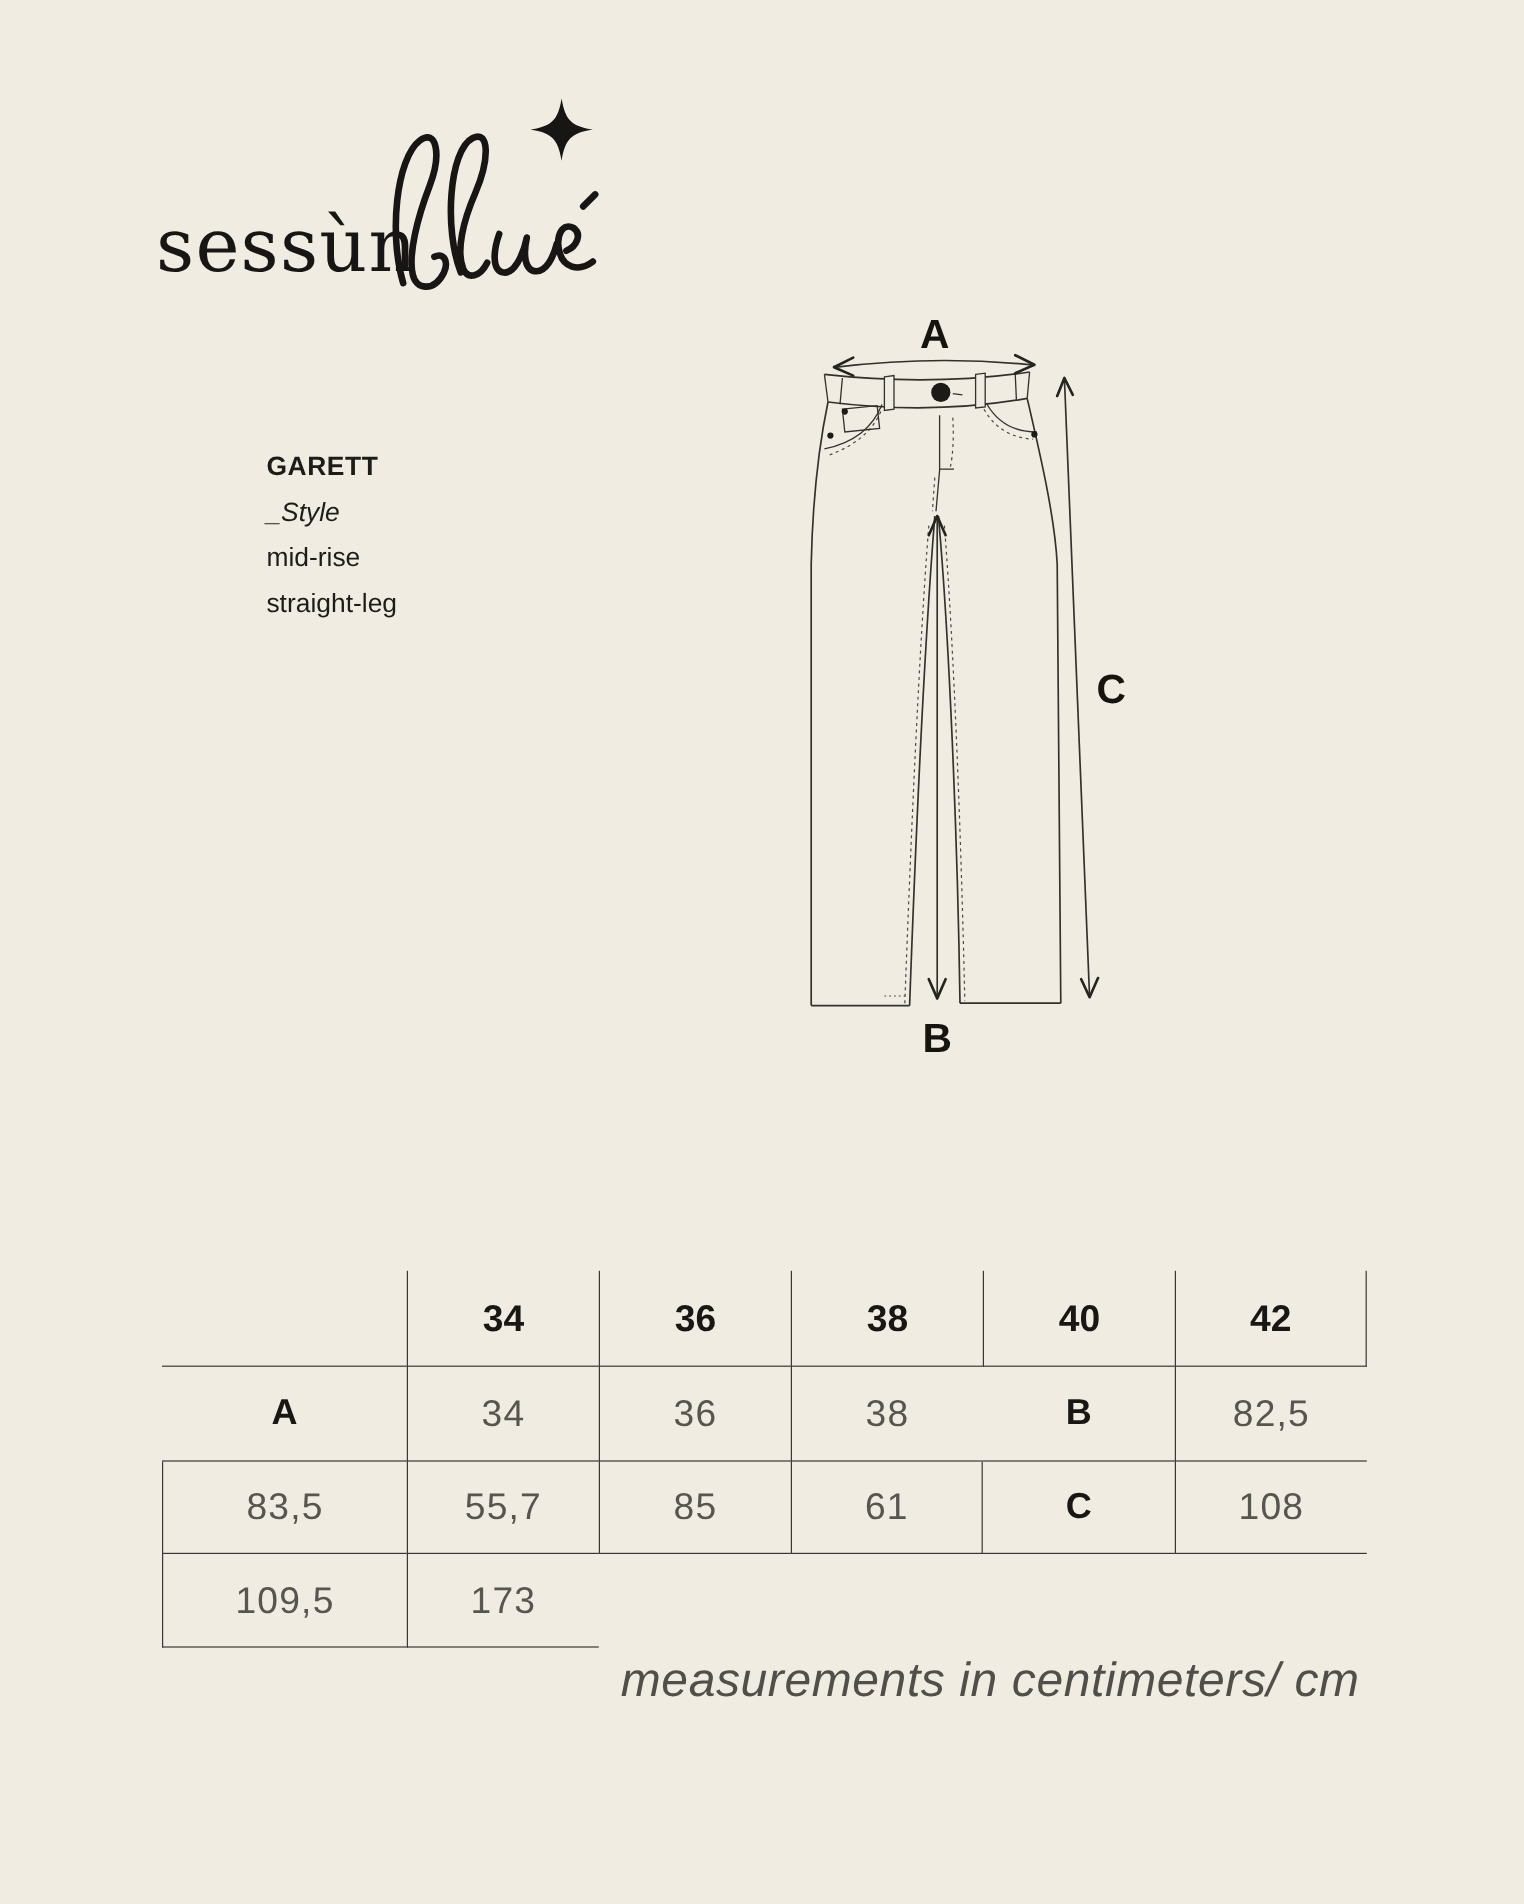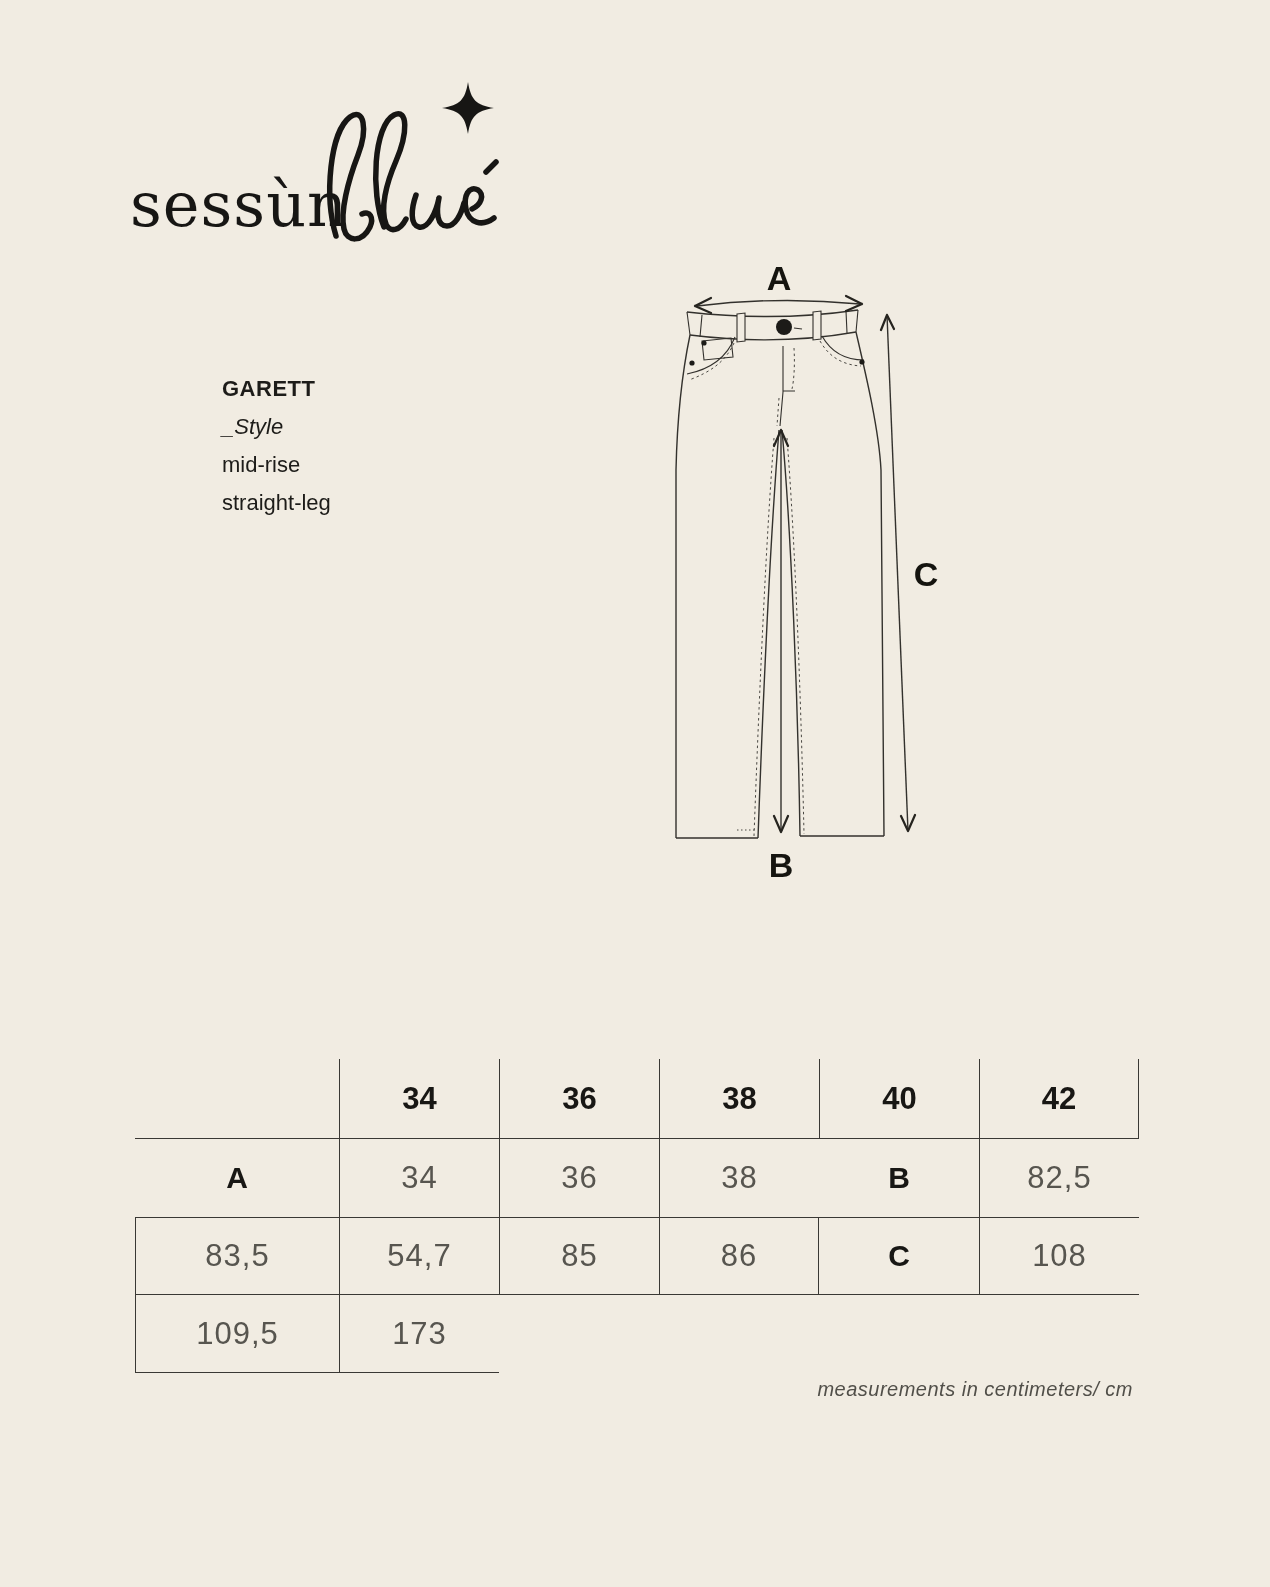--- a/index.html
+++ b/index.html
@@ -52,21 +52,21 @@
   .cell{display:flex;align-items:center;justify-content:center;border-bottom:1px solid var(--line);}
   .cell.v{border-left:1px solid var(--line);}
   .cell.vr{border-right:1px solid var(--line);}
   .cell.head{font-weight:bold;font-size:31px;color:#181714;}
   .cell.rowlab{font-weight:bold;font-size:30px;color:#181714;}
   .cell.val{font-size:31px;font-weight:300;color:var(--value);letter-spacing:1px;}
   
   .note{
     position:absolute;left:135px;top:1378px;width:1004px;
     text-align:right;padding-right:6px;
-    font-style:italic;font-size:20px;color:#514f49;letter-spacing:0.5px;
+    font-style:italic;font-size:40px;color:#514f49;letter-spacing:0.5px;
   }
 </style>
 </head>
 <body>
 
 <div class="page">
 
   <div>
     <span class="logo-text">sessùn</span>
     <svg class="logo-script" viewBox="0 0 200 180" aria-hidden="true">
@@ -149,23 +149,23 @@
     <div class="cell head v vr">42</div>
 
     <div class="cell rowlab">A</div>
     <div class="cell val v">34</div>
     <div class="cell val v">36</div>
     <div class="cell val v">38</div>
 
     <div class="cell rowlab">B</div>
     <div class="cell val v">82,5</div>
     <div class="cell val v">83,5</div>
-    <div class="cell val v">54,7</div>
+    <div class="cell val v">55,7</div>
     <div class="cell val v">85</div>
-    <div class="cell val v vr">86</div>
+    <div class="cell val v vr">61</div>
 
     <div class="cell rowlab">C</div>
     <div class="cell val v">108</div>
     <div class="cell val v">109,5</div>
     <div class="cell val v">173</div>
   </section>
 
   <div class="note">measurements in centimeters/ cm</div>
 
 </div>

